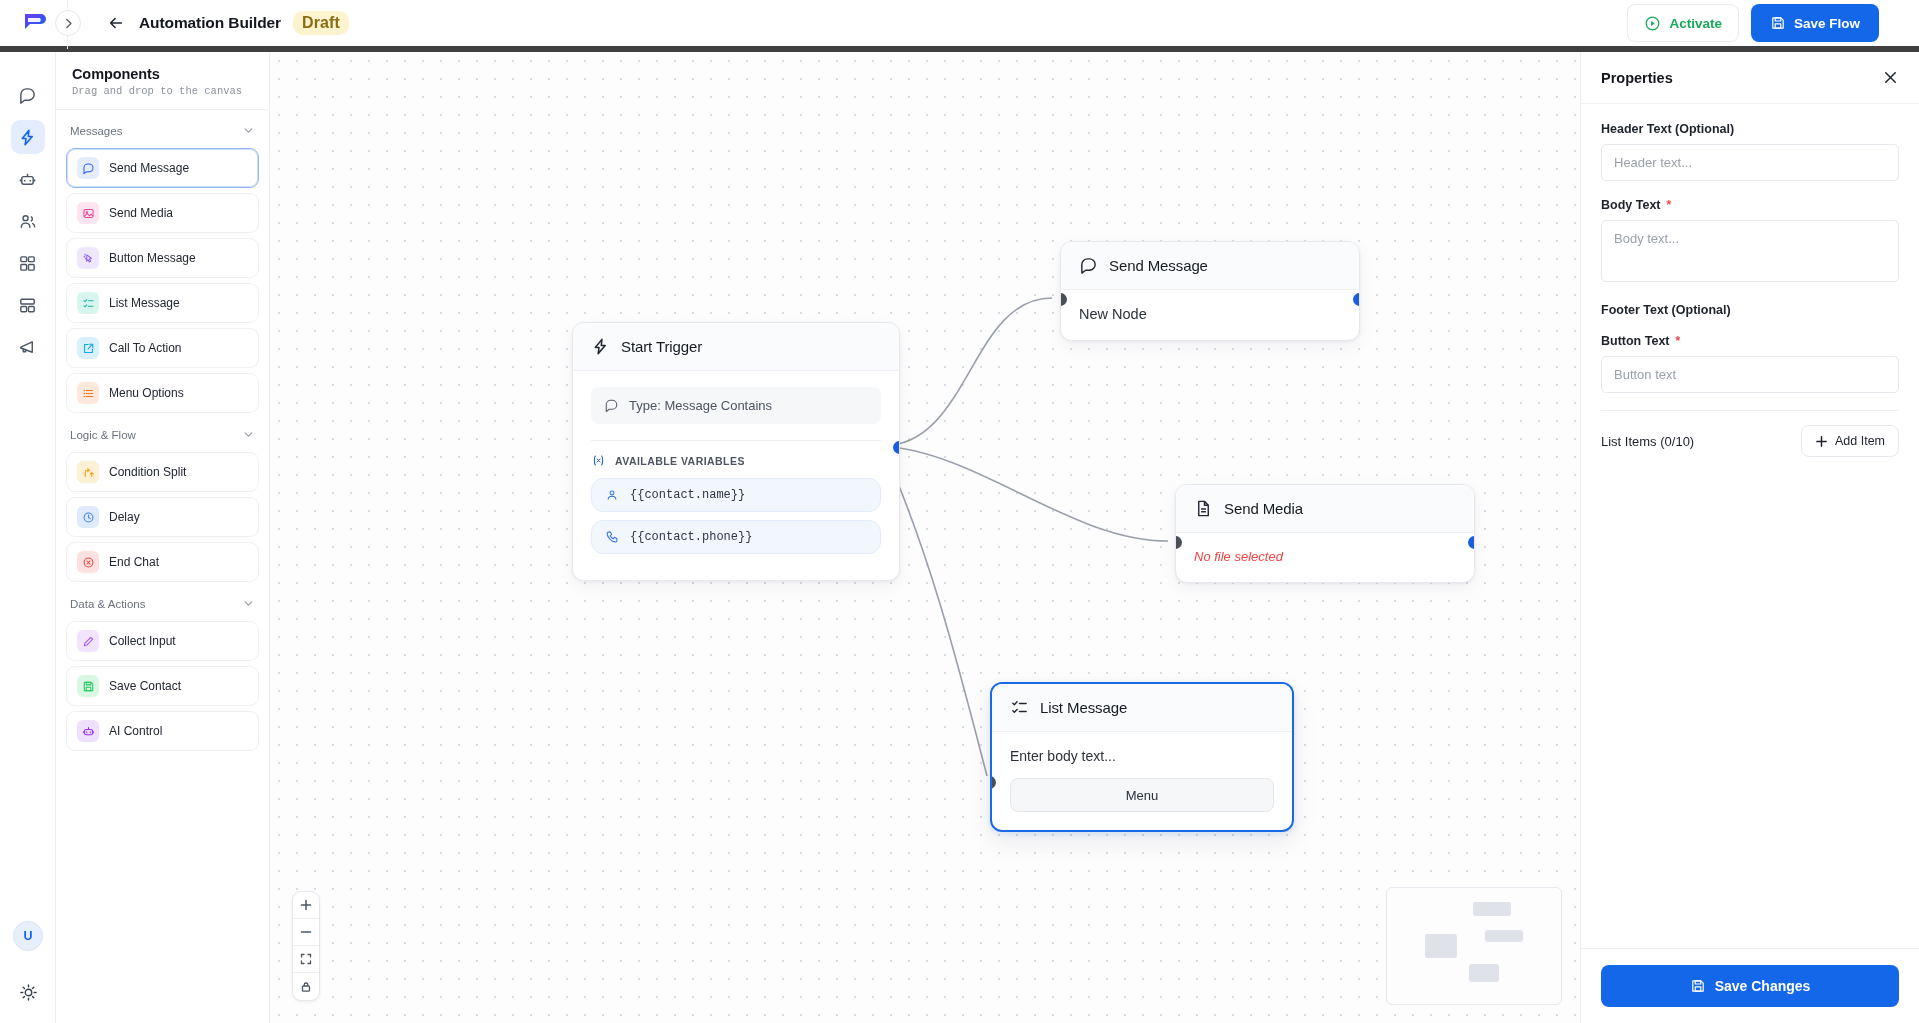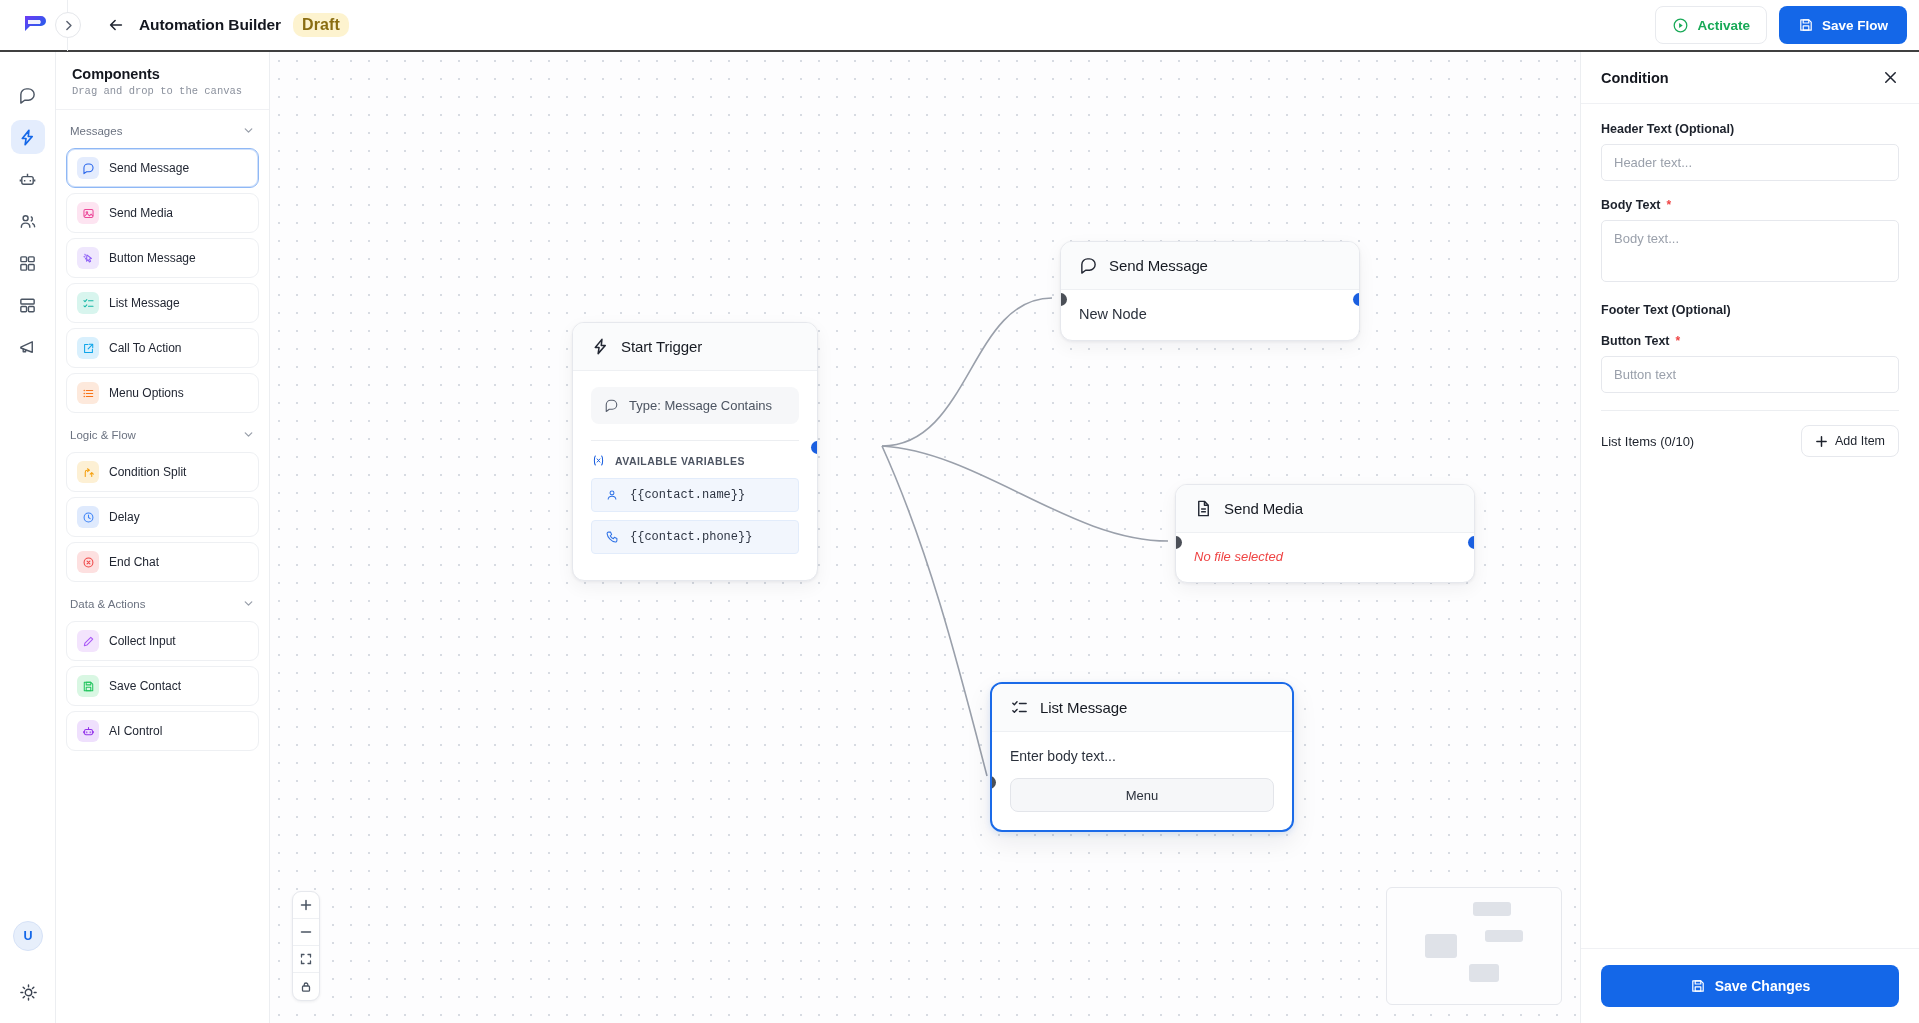--- a/index.html
+++ b/index.html
@@ -9,23 +9,23 @@
     background: #ffffff;
     overflow: hidden;
     color: #111827;
   }
   .app { position: relative; width: 1919px; height: 1023px; display: flex; flex-direction: column; }
 
   
   .topbar {
     height: 52px; min-height: 52px;
     background: #ffffff;
-    border-bottom: 2px solid #404040;
+    border-bottom: 6px solid #404040;
     display: flex; align-items: center;
-    padding: 0 12px 0 0;
+    padding: 0 40px 0 0;
     position: relative; z-index: 40;
   }
   .brand-zone {
     width: 68px; height: 52px;
     display: flex; align-items: center; justify-content: center;
     border-right: 1px solid #eceef1;
   }
   .logo {
     width: 26px; height: 22px; position: relative;
   }
@@ -137,21 +137,21 @@
     display: flex; align-items: center; gap: 10px;
     background: #f6f7f9; border-radius: 8px;
     padding: 11px 13px; font-size: 13px; color: #4c5461;
   }
   .divider { height: 1px; background: #eceef1; margin: 16px 0 12px; }
   .vars-head { display: flex; align-items: center; gap: 9px; margin-bottom: 10px; }
   .vars-label { font-size: 10.5px; font-weight: 700; letter-spacing: 0.45px; color: #4d5462; }
   .var-chip {
     display: flex; align-items: center; gap: 11px;
     background: #f2f6fd; border: 1px solid #e2ecfb;
-    border-radius: 4px; padding: 9px 13px; margin-bottom: 8px;
+    border-radius: 12px; padding: 9px 13px; margin-bottom: 8px;
     font-family: "Liberation Mono", monospace; font-size: 12px; color: #2e3543;
   }
   .msg-text { font-size: 14.5px; color: #2b313c; }
   .media-empty { font-size: 13px; color: #ef4444; font-style: italic; }
   .list-body-text { font-size: 14px; color: #2b313c; margin-bottom: 14px; }
   .list-btn {
     border: 1px solid #e3e5ea; background: #f6f7f9; border-radius: 8px;
     height: 34px; display: flex; align-items: center; justify-content: center;
     font-size: 13px; color: #2b313c; cursor: pointer;
   }
@@ -487,21 +487,21 @@
         </div>
     </div>
 
     <div class="canvas">
       <svg class="edges">
         <path d="M612 394 C 700 394, 700 246, 782 246" fill="none" stroke="#9aa0ab" stroke-width="1.6"></path>
         <path d="M612 394 C 710 400, 800 489, 898 489" fill="none" stroke="#9aa0ab" stroke-width="1.6"></path>
         <path d="M612 394 C 660 500, 690 620, 717 724" fill="none" stroke="#9aa0ab" stroke-width="1.6"></path>
       </svg>
 
-      <div class="node" id="node-start" style="left:302px; top:270px; width:246px;text-align:center;">
+      <div class="node" id="node-start" style="left:302px; top:270px; width:328px;text-align:center;">
         <div class="node-head">
           <span style="display:flex">
             <svg width="19" height="19" viewBox="0 0 20 20" fill="none" stroke="#232834" stroke-width="1.6" stroke-linejoin="round" stroke-linecap="round">
                 <path d="M11.5 2.5L4.5 11h4l-1 6.5L15 9h-4.2z"></path>
               </svg>
           </span>
           <span class="node-title">Start Trigger</span>
         </div>
         <div class="node-body">
           <div class="trigger-field">
@@ -622,21 +622,21 @@
       <div class="minimap">
         <div class="mm-node" style="left:38px; top:46px; width:32px; height:24px;"></div>
         <div class="mm-node" style="left:86px; top:14px; width:38px; height:14px;"></div>
         <div class="mm-node" style="left:98px; top:42px; width:38px; height:12px;"></div>
         <div class="mm-node" style="left:82px; top:76px; width:30px; height:18px;"></div>
       </div>
     </div>
 
     <div class="props">
       <div class="props-head">
-        <span class="props-title">Condition</span>
+        <span class="props-title">Properties</span>
         <span class="close-x">
           <svg width="17" height="17" viewBox="0 0 18 18" fill="none" stroke="currentColor" stroke-width="1.6" stroke-linecap="round">
               <path d="M4 4l10 10M14 4L4 14"></path>
             </svg>
         </span>
       </div>
       <div class="props-scroll" id="props-fields">
           <div class="field"><div class="field-label">Header Text (Optional)</div><input class="inp" type="text" placeholder="Header text..." style=""></div>
           <div class="field"><div class="field-label">Body Text<span class="req">*</span></div><textarea class="inp" placeholder="Body text..." style=""></textarea></div>
           <div class="field"><div class="field-label">Footer Text (Optional)</div></div>

